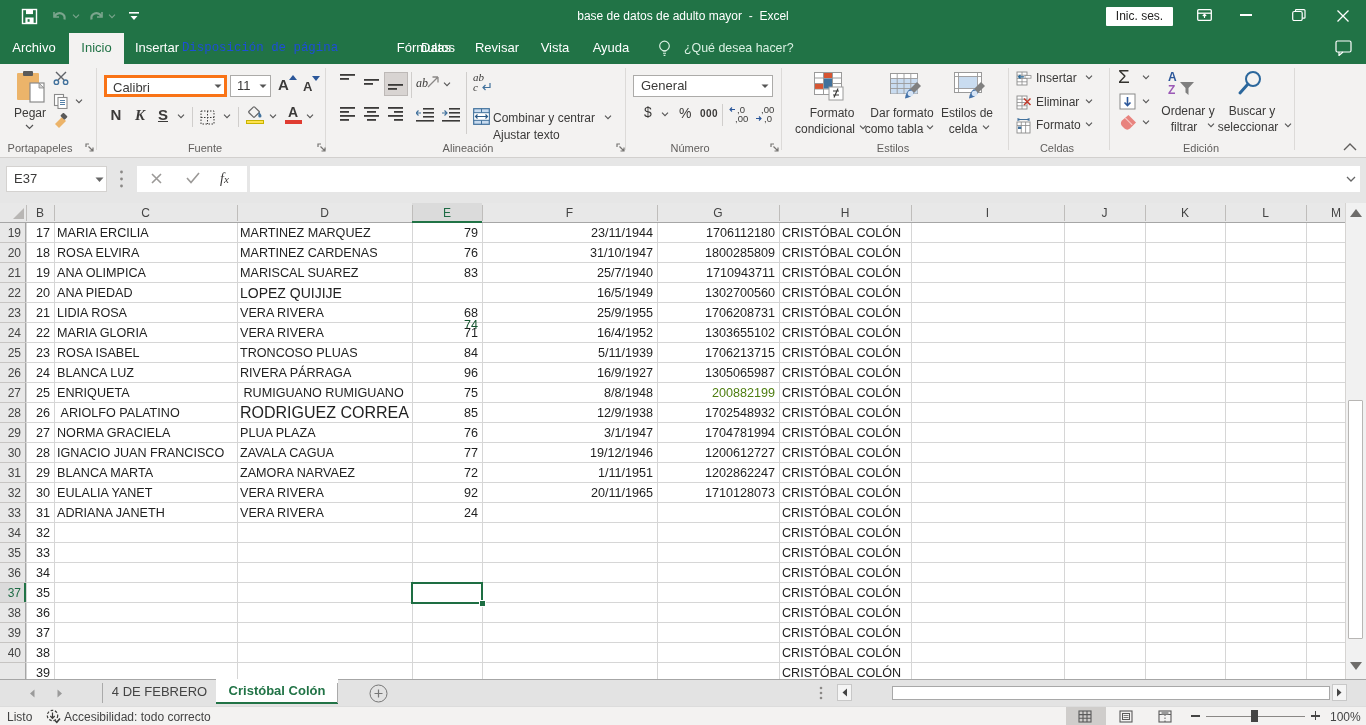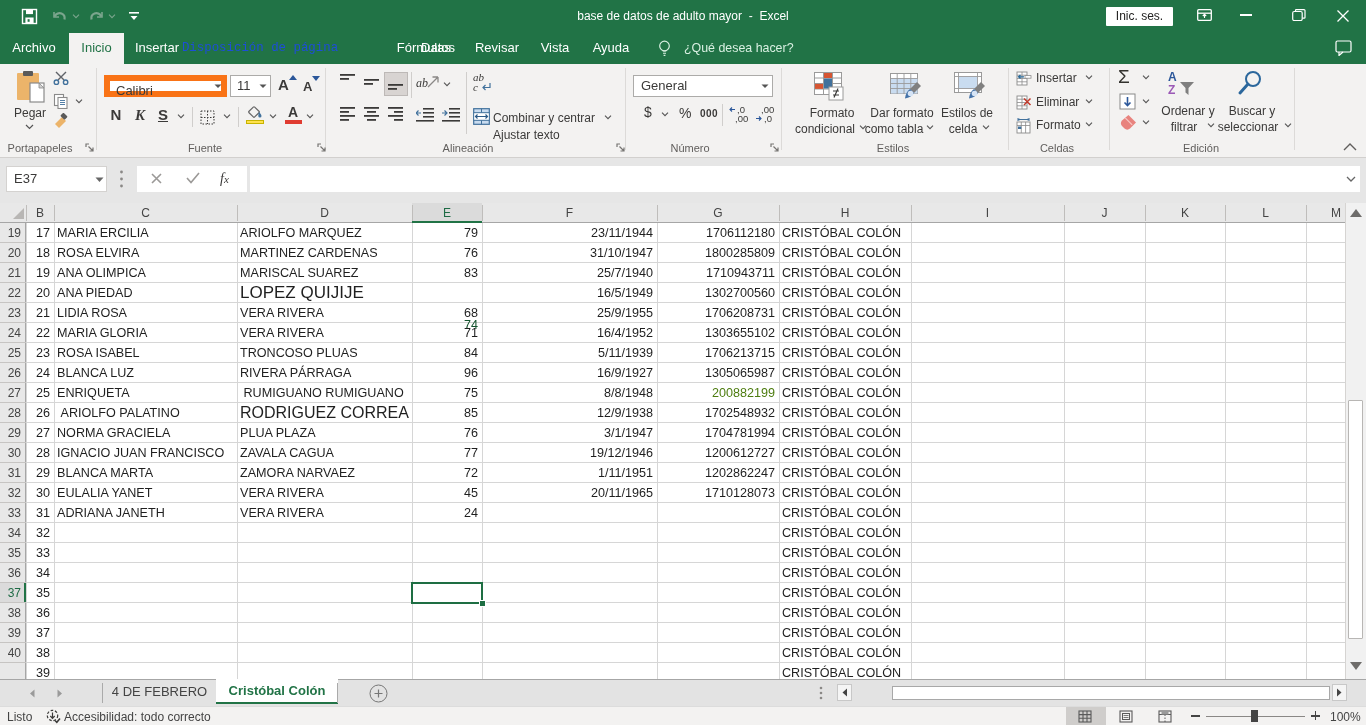--- a/index.html
+++ b/index.html
@@ -120,21 +120,21 @@
 <rect x="5" y="4.5" width="9" height="11" fill="#fff" stroke="#8a8a8a" stroke-width="1.1"></rect>
 <path d="M7 7.5 L12 7.5 M7 9.5 L12 9.5 M7 11.5 L12 11.5" stroke="#41719c" stroke-width="0.9"></path>
   </svg>
 <svg class="ab" style="left:75px;top:99px;" width="8" height="5" viewBox="0 0 8 5">
     <path d="M1 0.7 L4 3.7 L7 0.7" fill="none" stroke="#555" stroke-width="1.1"></path>
   </svg>
 <svg class="ab" style="left:53px;top:113px;" width="17" height="17" viewBox="0 0 17 17">
     <path d="M2 11 L9 4 L13 8 L6 15 Z" fill="#ecb46a"></path>
 <rect x="8" y="1" width="6" height="4.5" rx="1" transform="rotate(45 11 3.2)" fill="#5a5a5a"></rect>
   </svg>
-<div class="ab" style="left:104px;top:75px;width:123px;height:22px;background:#fff;border:6px solid #f97316;color:#3b3a39;font-size:13px;line-height:20px;padding-left:6px;">Calibri</div>
+<div class="ab" style="left:104px;top:75px;width:123px;height:22px;background:#fff;border:3px solid #f97316;color:#3b3a39;font-size:13px;line-height:20px;padding-left:6px;">Calibri</div>
 <svg class="ab" style="left:214px;top:84px;" width="8" height="5" viewBox="0 0 8 5">
     <path d="M0.5 0.5 L4 4 L7.5 0.5" fill="#555"></path>
   </svg>
 <div class="ab" style="left:230px;top:75px;width:41px;height:22px;background:#fff;border:1px solid #acaba9;color:#3b3a39;font-size:13px;line-height:20px;padding-left:6px;">11</div>
 <svg class="ab" style="left:259px;top:84px;" width="8" height="5" viewBox="0 0 8 5">
     <path d="M0.5 0.5 L4 4 L7.5 0.5" fill="#555"></path>
   </svg>
 <div class="ab" style="left:278px;top:76px;color:#3b3a39;font-size:15px;font-weight:bold;line-height:18px;">A</div>
 <svg class="ab" style="left:289px;top:75px;" width="8" height="6" viewBox="0 0 8 6">
     <path d="M4 0 L8 5 L0 5 Z" fill="#2b579a"></path>
@@ -507,42 +507,42 @@
 <div class="ab" style="left:27px;top:522px;width:1318px;height:1px;background:#d6d6d6;"></div>
 <div class="ab" style="left:27px;top:542px;width:1318px;height:1px;background:#d6d6d6;"></div>
 <div class="ab" style="left:27px;top:562px;width:1318px;height:1px;background:#d6d6d6;"></div>
 <div class="ab" style="left:27px;top:582px;width:1318px;height:1px;background:#d6d6d6;"></div>
 <div class="ab" style="left:27px;top:602px;width:1318px;height:1px;background:#d6d6d6;"></div>
 <div class="ab" style="left:27px;top:622px;width:1318px;height:1px;background:#d6d6d6;"></div>
 <div class="ab" style="left:27px;top:642px;width:1318px;height:1px;background:#d6d6d6;"></div>
 <div class="ab" style="left:27px;top:662px;width:1318px;height:1px;background:#d6d6d6;"></div>
 <div class="ab" style="left:26px;top:225px;color:#1f1f1f;font-size:12.6px;line-height:16px;width:24px;text-align:right;">17</div>
 <div class="ab" style="left:57px;top:225px;color:#1f1f1f;font-size:12.6px;line-height:16px;white-space:nowrap;">MARIA ERCILIA</div>
-<div class="ab" style="left:240px;top:225px;color:#1f1f1f;font-size:12.6px;line-height:16px;white-space:nowrap;">ARIOLFO MARQUEZ</div>
+<div class="ab" style="left:240px;top:225px;color:#1f1f1f;font-size:12.6px;line-height:16px;white-space:nowrap;">MARTINEZ MARQUEZ</div>
 <div class="ab" style="left:412px;top:225px;color:#1f1f1f;font-size:12.6px;line-height:16px;width:66px;text-align:right;">79</div>
 <div class="ab" style="left:482px;top:225px;color:#1f1f1f;font-size:12.6px;line-height:16px;width:171px;text-align:right;">23/11/1944</div>
 <div class="ab" style="left:657px;top:225px;color:#1f1f1f;font-size:12.6px;line-height:16px;width:118px;text-align:right;">1706112180</div>
 <div class="ab" style="left:782px;top:225px;color:#1f1f1f;font-size:12.6px;line-height:16px;white-space:nowrap;">CRISTÓBAL COLÓN</div>
 <div class="ab" style="left:26px;top:245px;color:#1f1f1f;font-size:12.6px;line-height:16px;width:24px;text-align:right;">18</div>
 <div class="ab" style="left:57px;top:245px;color:#1f1f1f;font-size:12.6px;line-height:16px;white-space:nowrap;">ROSA ELVIRA</div>
 <div class="ab" style="left:240px;top:245px;color:#1f1f1f;font-size:12.6px;line-height:16px;white-space:nowrap;">MARTINEZ CARDENAS</div>
 <div class="ab" style="left:412px;top:245px;color:#1f1f1f;font-size:12.6px;line-height:16px;width:66px;text-align:right;">76</div>
 <div class="ab" style="left:482px;top:245px;color:#1f1f1f;font-size:12.6px;line-height:16px;width:171px;text-align:right;">31/10/1947</div>
 <div class="ab" style="left:657px;top:245px;color:#1f1f1f;font-size:12.6px;line-height:16px;width:118px;text-align:right;">1800285809</div>
 <div class="ab" style="left:782px;top:245px;color:#1f1f1f;font-size:12.6px;line-height:16px;white-space:nowrap;">CRISTÓBAL COLÓN</div>
 <div class="ab" style="left:26px;top:265px;color:#1f1f1f;font-size:12.6px;line-height:16px;width:24px;text-align:right;">19</div>
 <div class="ab" style="left:57px;top:265px;color:#1f1f1f;font-size:12.6px;line-height:16px;white-space:nowrap;">ANA OLIMPICA</div>
 <div class="ab" style="left:240px;top:265px;color:#1f1f1f;font-size:12.6px;line-height:16px;white-space:nowrap;">MARISCAL SUAREZ</div>
 <div class="ab" style="left:412px;top:265px;color:#1f1f1f;font-size:12.6px;line-height:16px;width:66px;text-align:right;">83</div>
 <div class="ab" style="left:482px;top:265px;color:#1f1f1f;font-size:12.6px;line-height:16px;width:171px;text-align:right;">25/7/1940</div>
 <div class="ab" style="left:657px;top:265px;color:#1f1f1f;font-size:12.6px;line-height:16px;width:118px;text-align:right;">1710943711</div>
 <div class="ab" style="left:782px;top:265px;color:#1f1f1f;font-size:12.6px;line-height:16px;white-space:nowrap;">CRISTÓBAL COLÓN</div>
 <div class="ab" style="left:26px;top:285px;color:#1f1f1f;font-size:12.6px;line-height:16px;width:24px;text-align:right;">20</div>
 <div class="ab" style="left:57px;top:285px;color:#1f1f1f;font-size:12.6px;line-height:16px;white-space:nowrap;">ANA PIEDAD</div>
-<div class="ab" style="left:240px;top:285px;color:#1f1f1f;font-size:17px;line-height:16px;white-space:nowrap;">LOPEZ QUIJIJE</div>
+<div class="ab" style="left:240px;top:285px;color:#1f1f1f;font-size:14px;line-height:16px;white-space:nowrap;">LOPEZ QUIJIJE</div>
 <div class="ab" style="left:412px;top:285px;color:#14532d;font-size:12.6px;line-height:16px;width:66px;text-align:right;margin-top:32px;">74</div>
 <div class="ab" style="left:482px;top:285px;color:#1f1f1f;font-size:12.6px;line-height:16px;width:171px;text-align:right;">16/5/1949</div>
 <div class="ab" style="left:657px;top:285px;color:#1f1f1f;font-size:12.6px;line-height:16px;width:118px;text-align:right;">1302700560</div>
 <div class="ab" style="left:782px;top:285px;color:#1f1f1f;font-size:12.6px;line-height:16px;white-space:nowrap;">CRISTÓBAL COLÓN</div>
 <div class="ab" style="left:26px;top:305px;color:#1f1f1f;font-size:12.6px;line-height:16px;width:24px;text-align:right;">21</div>
 <div class="ab" style="left:57px;top:305px;color:#1f1f1f;font-size:12.6px;line-height:16px;white-space:nowrap;">LIDIA ROSA</div>
 <div class="ab" style="left:240px;top:305px;color:#1f1f1f;font-size:12.6px;line-height:16px;white-space:nowrap;">VERA RIVERA</div>
 <div class="ab" style="left:412px;top:305px;color:#1f1f1f;font-size:12.6px;line-height:16px;width:66px;text-align:right;">68</div>
 <div class="ab" style="left:482px;top:305px;color:#1f1f1f;font-size:12.6px;line-height:16px;width:171px;text-align:right;">25/9/1955</div>
 <div class="ab" style="left:657px;top:305px;color:#1f1f1f;font-size:12.6px;line-height:16px;width:118px;text-align:right;">1706208731</div>
@@ -599,21 +599,21 @@
 <div class="ab" style="left:26px;top:465px;color:#1f1f1f;font-size:12.6px;line-height:16px;width:24px;text-align:right;">29</div>
 <div class="ab" style="left:57px;top:465px;color:#1f1f1f;font-size:12.6px;line-height:16px;white-space:nowrap;">BLANCA MARTA</div>
 <div class="ab" style="left:240px;top:465px;color:#1f1f1f;font-size:12.6px;line-height:16px;white-space:nowrap;">ZAMORA NARVAEZ</div>
 <div class="ab" style="left:412px;top:465px;color:#1f1f1f;font-size:12.6px;line-height:16px;width:66px;text-align:right;">72</div>
 <div class="ab" style="left:482px;top:465px;color:#1f1f1f;font-size:12.6px;line-height:16px;width:171px;text-align:right;">1/11/1951</div>
 <div class="ab" style="left:657px;top:465px;color:#1f1f1f;font-size:12.6px;line-height:16px;width:118px;text-align:right;">1202862247</div>
 <div class="ab" style="left:782px;top:465px;color:#1f1f1f;font-size:12.6px;line-height:16px;white-space:nowrap;">CRISTÓBAL COLÓN</div>
 <div class="ab" style="left:26px;top:485px;color:#1f1f1f;font-size:12.6px;line-height:16px;width:24px;text-align:right;">30</div>
 <div class="ab" style="left:57px;top:485px;color:#1f1f1f;font-size:12.6px;line-height:16px;white-space:nowrap;">EULALIA YANET</div>
 <div class="ab" style="left:240px;top:485px;color:#1f1f1f;font-size:12.6px;line-height:16px;white-space:nowrap;">VERA RIVERA</div>
-<div class="ab" style="left:412px;top:485px;color:#1f1f1f;font-size:12.6px;line-height:16px;width:66px;text-align:right;">45</div>
+<div class="ab" style="left:412px;top:485px;color:#1f1f1f;font-size:12.6px;line-height:16px;width:66px;text-align:right;">92</div>
 <div class="ab" style="left:482px;top:485px;color:#1f1f1f;font-size:12.6px;line-height:16px;width:171px;text-align:right;">20/11/1965</div>
 <div class="ab" style="left:657px;top:485px;color:#1f1f1f;font-size:12.6px;line-height:16px;width:118px;text-align:right;">1710128073</div>
 <div class="ab" style="left:782px;top:485px;color:#1f1f1f;font-size:12.6px;line-height:16px;white-space:nowrap;">CRISTÓBAL COLÓN</div>
 <div class="ab" style="left:26px;top:505px;color:#1f1f1f;font-size:12.6px;line-height:16px;width:24px;text-align:right;">31</div>
 <div class="ab" style="left:57px;top:505px;color:#1f1f1f;font-size:12.6px;line-height:16px;white-space:nowrap;">ADRIANA JANETH</div>
 <div class="ab" style="left:240px;top:505px;color:#1f1f1f;font-size:12.6px;line-height:16px;white-space:nowrap;">VERA RIVERA</div>
 <div class="ab" style="left:412px;top:505px;color:#1f1f1f;font-size:12.6px;line-height:16px;width:66px;text-align:right;">24</div>
 <div class="ab" style="left:782px;top:505px;color:#1f1f1f;font-size:12.6px;line-height:16px;white-space:nowrap;">CRISTÓBAL COLÓN</div>
 <div class="ab" style="left:26px;top:525px;color:#1f1f1f;font-size:12.6px;line-height:16px;width:24px;text-align:right;">32</div>
 <div class="ab" style="left:782px;top:525px;color:#1f1f1f;font-size:12.6px;line-height:16px;white-space:nowrap;">CRISTÓBAL COLÓN</div>

